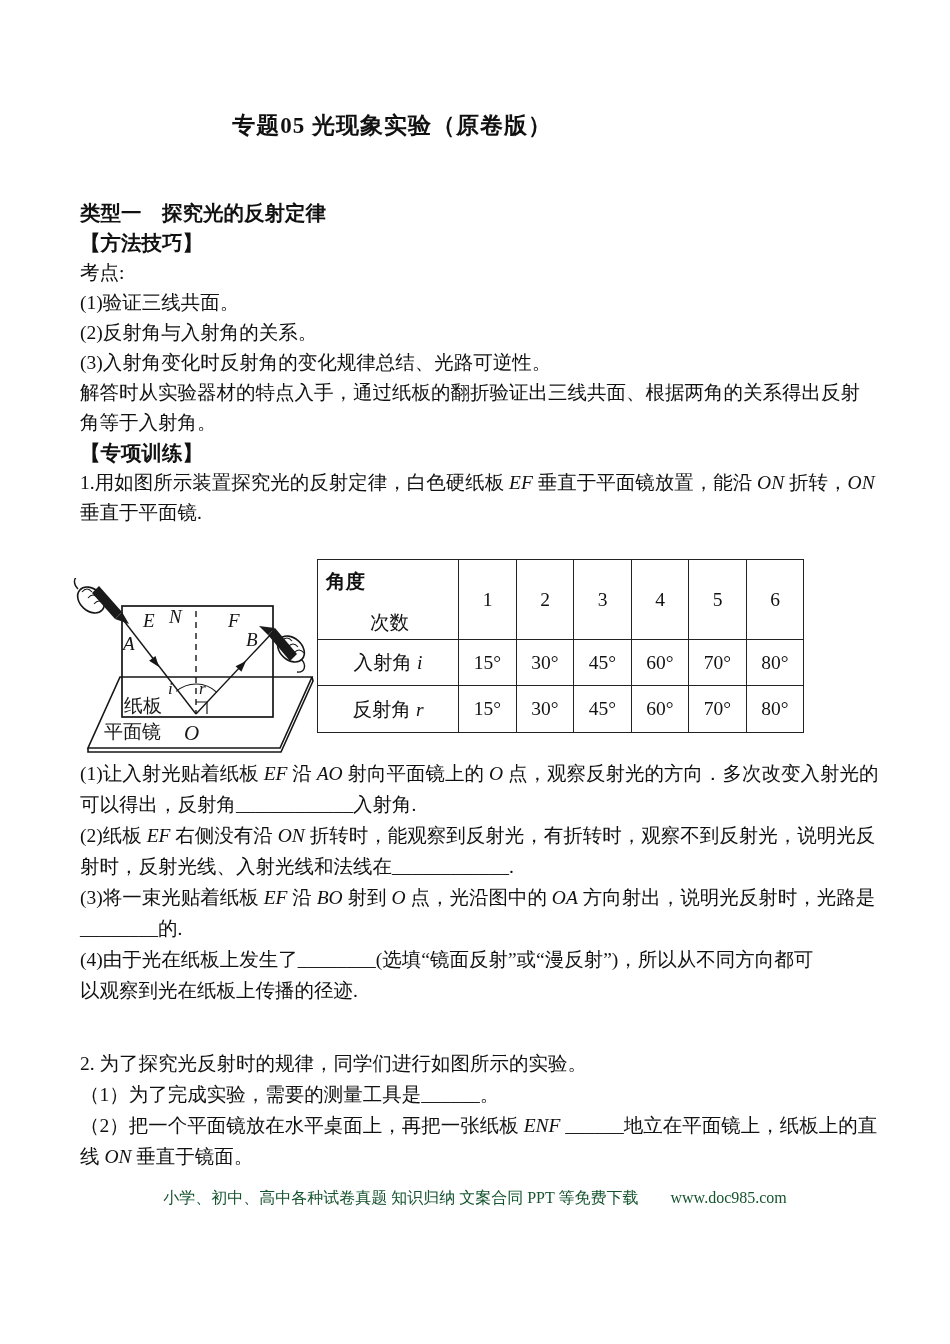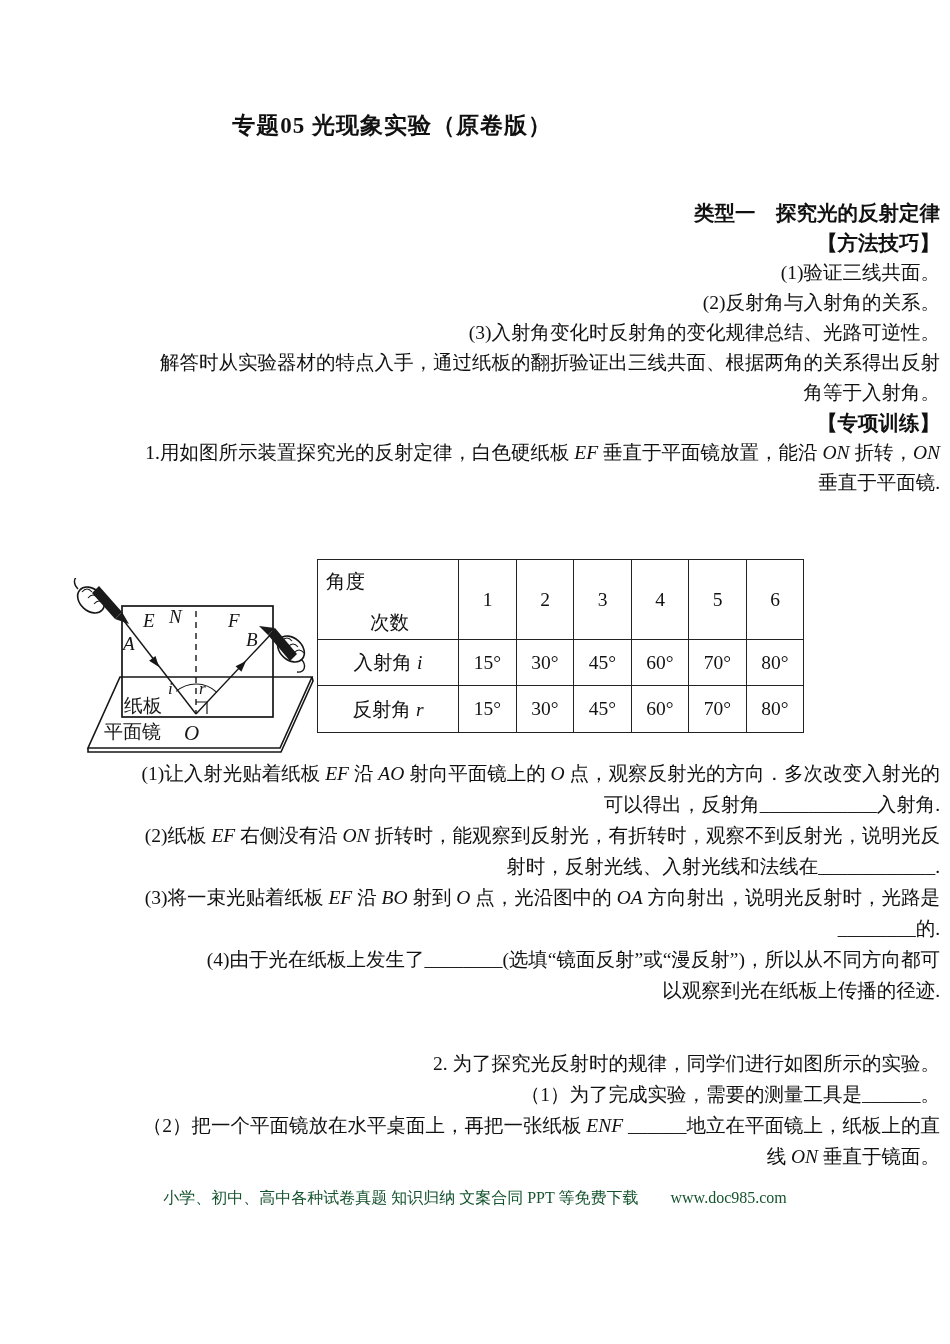--- a/index.html
+++ b/index.html
@@ -1,21 +1,21 @@
 <!DOCTYPE html>
 <html><head>
 <meta charset="utf-8">
 <style>
   html,body{margin:0;padding:0;}
   body{
     width:950px;height:1344px;background:#ffffff;position:relative;
     font-family:"Liberation Serif","DejaVu Serif",serif;color:#111111;
     overflow:hidden;
   }
-  .abs{position:absolute;text-align:right;}
+  .abs{position:absolute;}
   #doc-title{
     top:110px;left:0;width:784px;text-align:center;
     font-family:Liberation Serif, serif;
     font-weight:bold;font-size:23px;letter-spacing:1px;
   }
   .textblock{left:80px;width:860px;}
   .line{white-space:nowrap;font-size:19.5px;}
   #blockA .line{line-height:30px;}
   #blockC .line,#blockD .line{line-height:31px;}
   .line.h1{
@@ -25,21 +25,21 @@
   .it{font-style:italic;font-family:"Liberation Serif","DejaVu Serif",serif;}
   
   #angle-table{
     position:absolute;left:317px;top:559px;
     border-collapse:collapse;table-layout:fixed;font-size:19.5px;color:#111;
   }
   #angle-table td{
     border:1.6px solid #232323;text-align:center;padding:0;vertical-align:middle;
   }
   #angle-table .corner-cell{text-align:left;vertical-align:top;}
-  .corner-top{margin:8px 0 0 8px;}
+  .corner-top{margin:8px 0 0 8px;font-weight:bold;}
   .corner-bottom{margin:14px 0 0 52px;}
   
   #figure-svg{position:absolute;left:55px;top:578px;}
   #figure-svg .stroke{stroke:#161616;fill:none;}
   #figure-svg text{fill:#161616;}
   .lbl{font-family:"Liberation Serif","DejaVu Serif",serif;font-style:italic;font-size:19px;}
   .lbl-sm{font-family:"Liberation Serif","DejaVu Serif",serif;font-style:italic;font-size:17px;}
   .lbl-o{font-family:"Liberation Serif","DejaVu Serif",serif;font-style:italic;font-size:21px;}
   .lbl-cn{font-family:"Liberation Serif","DejaVu Serif",serif;font-size:19px;}
   #page-footer{
@@ -47,20 +47,21 @@
   }
 </style>
 </head>
 <body>
 
 <div id="doc-title" class="abs">专题05 光现象实验（原卷版）</div>
 
 <div id="blockA" class="abs textblock" style="top:198px;">
     <div class="line h1"><span>类型一　探究光的反射定律</span></div>
     <div class="line h1"><span>【方法技巧】</span></div>
+    <div class="line p"><span>考点:</span></div>
     <div class="line p"><span>(1)验证三线共面。</span></div>
     <div class="line p"><span>(2)反射角与入射角的关系。</span></div>
     <div class="line p"><span>(3)入射角变化时反射角的变化规律总结、光路可逆性。</span></div>
     <div class="line p"><span>解答时从实验器材的特点入手，通过纸板的翻折验证出三线共面、根据两角的关系得出反射</span></div>
     <div class="line p"><span>角等于入射角。</span></div>
     <div class="line h1"><span>【专项训练】</span></div>
     <div class="line p"><span>1.用如图所示装置探究光的反射定律，白色硬纸板 </span><span class="it">EF</span><span> 垂直于平面镜放置，能沿 </span><span class="it">ON</span><span> 折转，</span><span class="it">ON</span></div>
     <div class="line p"><span>垂直于平面镜.</span></div>
   </div>
 

